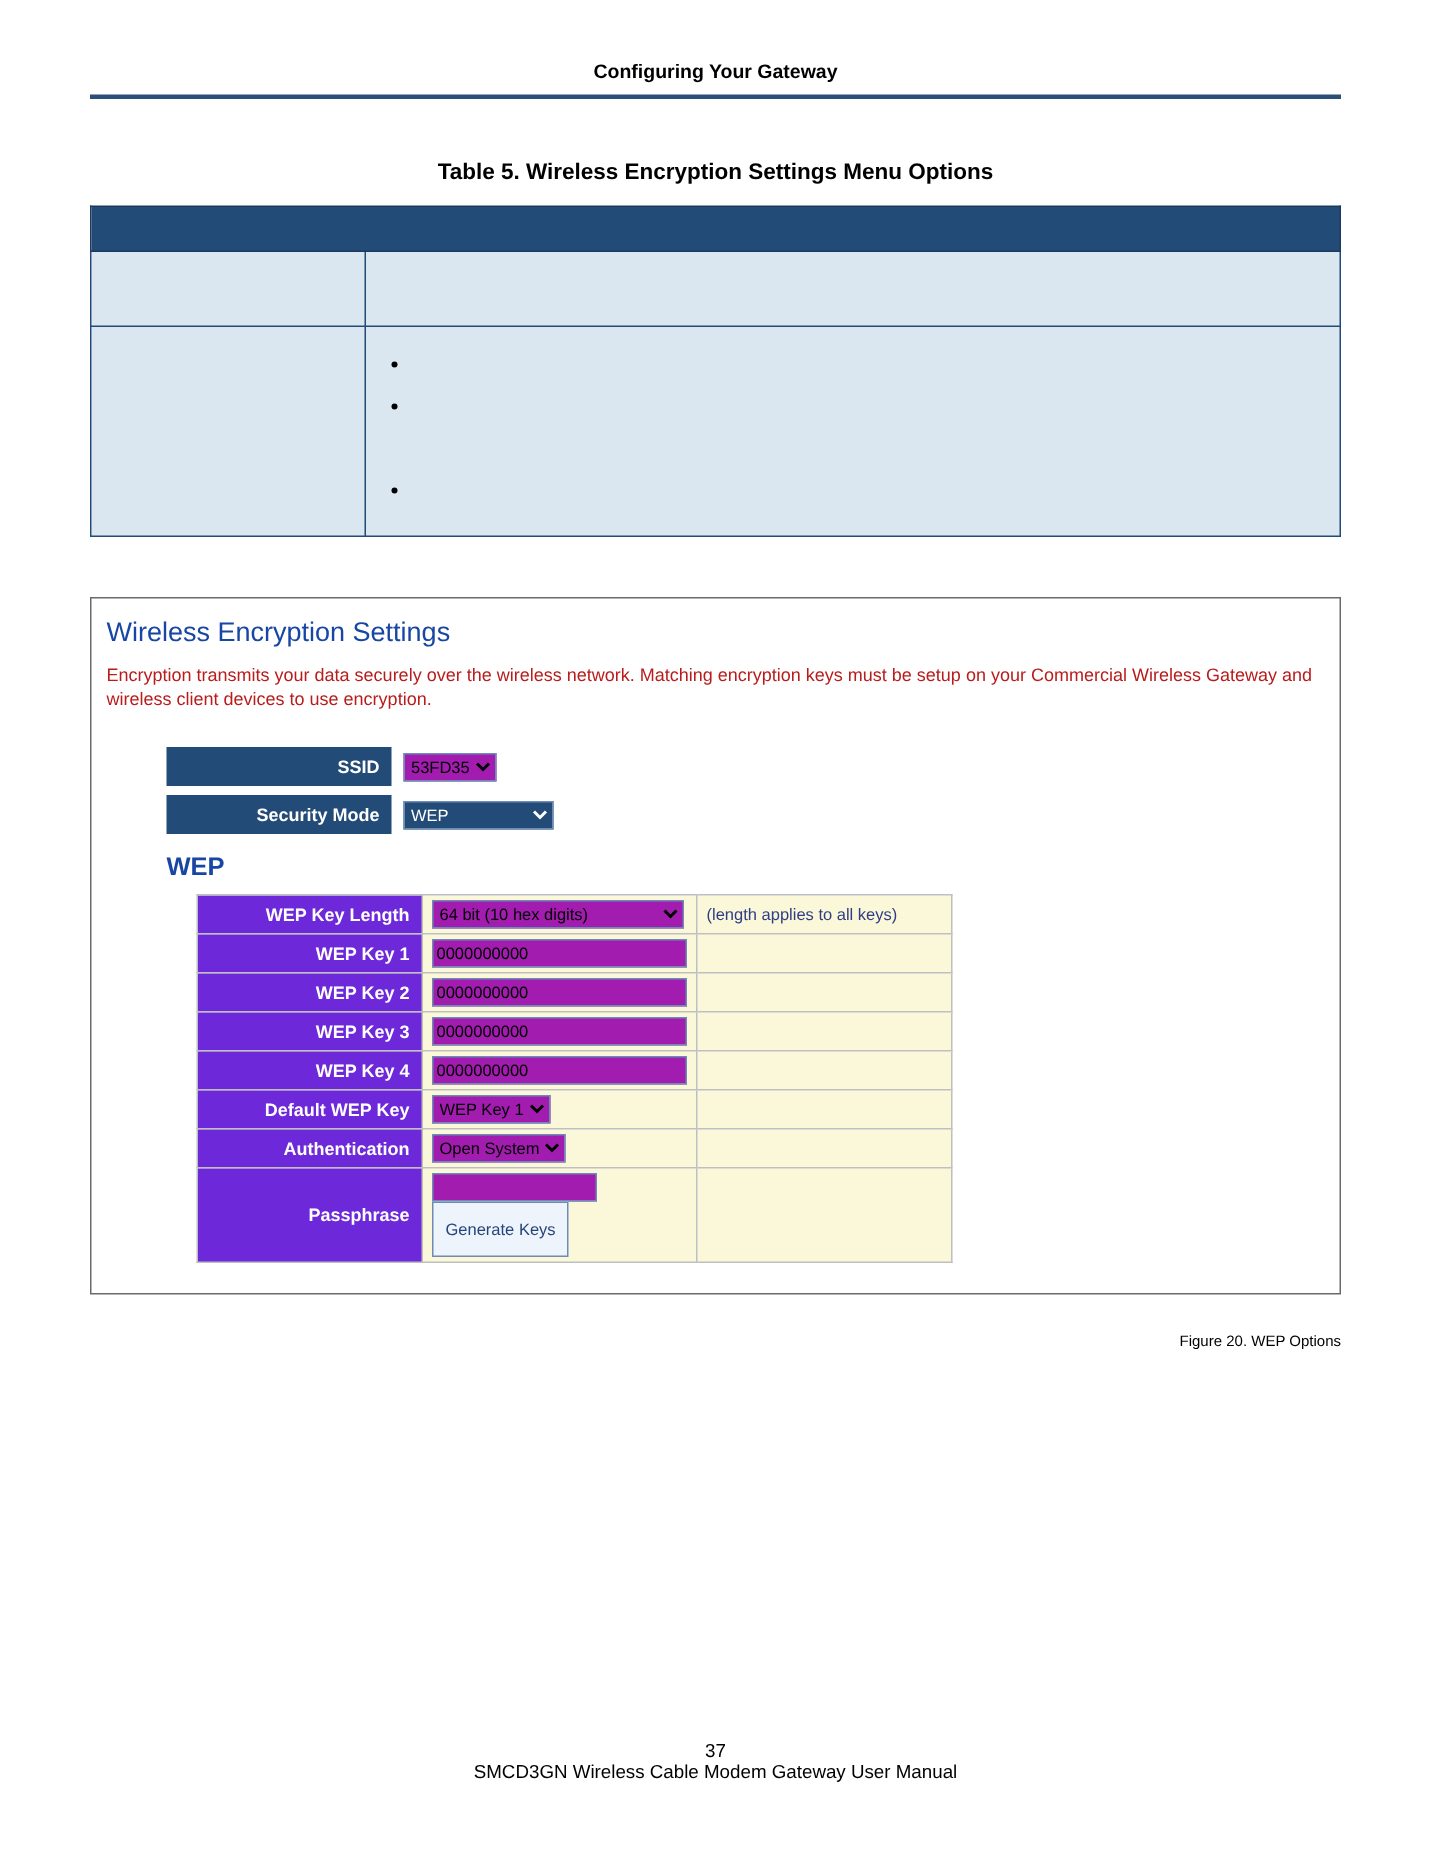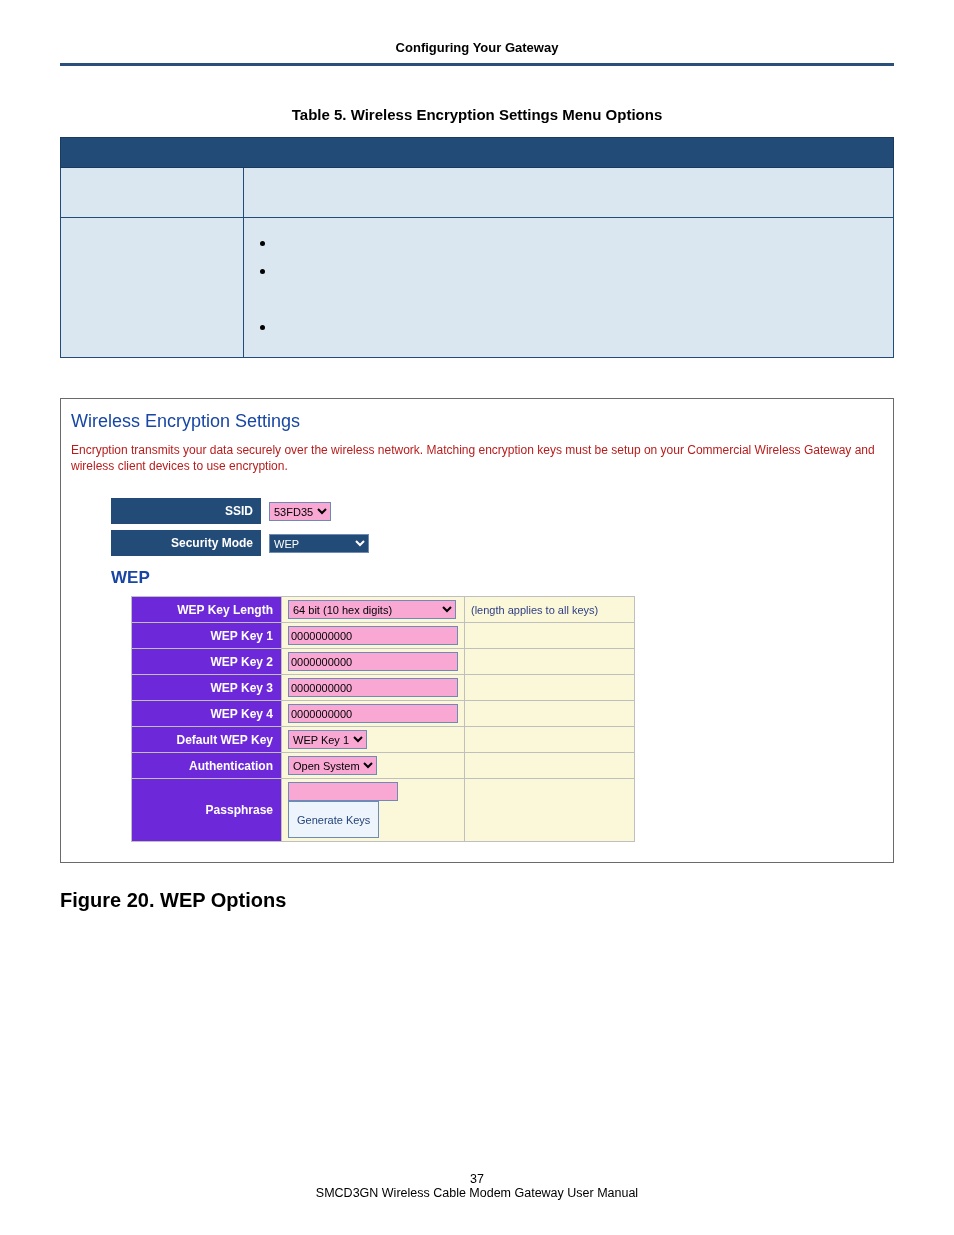--- a/index.html
+++ b/index.html
@@ -91,21 +91,21 @@
     text-align: right;
     padding: 6px 8px;
   }
   .form-row .ctrl {
     margin-left: 8px;
   }
   select, input[type=text] {
     font-size: 11px;
     font-family: Arial, sans-serif;
     border: 1px solid #6d8bb5;
-    background: #f9a8d4;
+    background: #a21caf;
     height: 19px;
   }
   select.wepsel {
     background: #234b77;
     color: #fff;
   }
   button.gen {
     font-size: 11px;
     height: 37px;
     border: 1px solid #6d8bb5;
@@ -150,23 +150,23 @@
   }
   table.wep input[type=text] {
     width: 170px;
   }
   .hint {
     color: #2f3d85;
     font-size: 11px;
   }
 
   .figure-caption {
-    text-align: left;
-    font-weight: bold;
-    font-size: 20px;
+    text-align: right;
+    font-weight: normal;
+    font-size: 10px;
     margin: 26px 0 0 0;
   }
 
   .footer {
     text-align: center;
     font-size: 12.5px;
     margin-top: 260px;
     color: #000;
   }
 </style>

